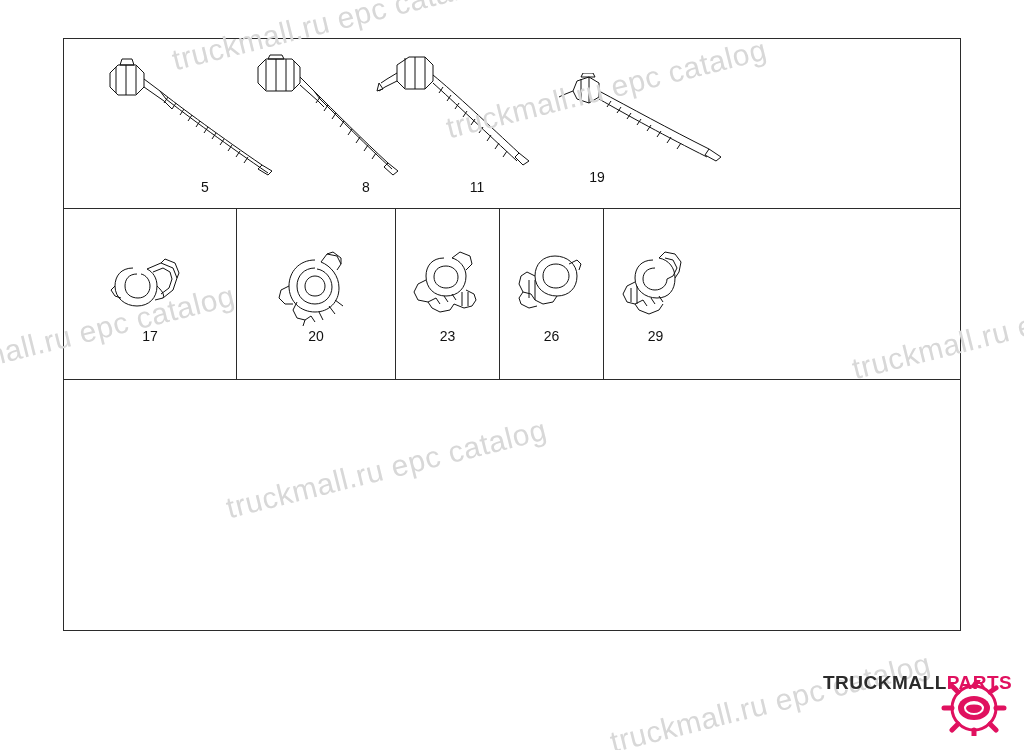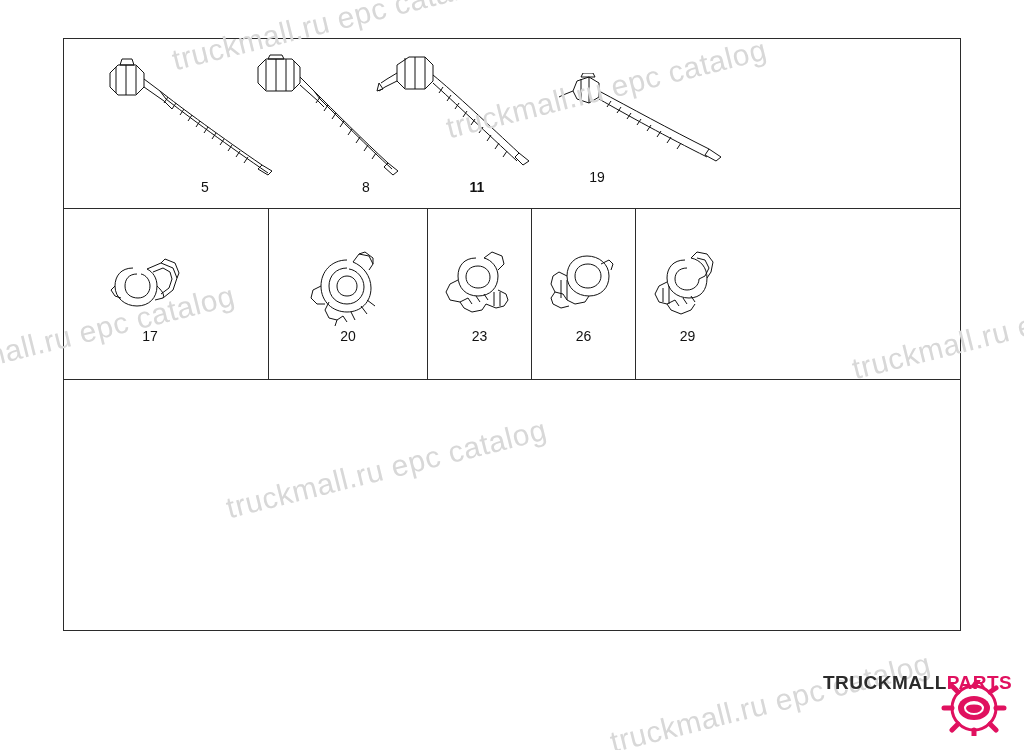--- a/index.html
+++ b/index.html
@@ -88,21 +88,20 @@
     height: 171px;
   }
   .clip-cell {
     position: absolute;
     top: 0;
     height: 171px;
     box-sizing: border-box;
   }
   .clip-cell + .clip-cell {
     border-left: 1px solid #2b2b2b;
-    margin-left: 32px;
   }
   .clip-art {
     position: absolute;
     left: 50%;
     top: 42px;
     transform: translateX(-50%);
   }
   .clip-label {
     position: absolute;
     left: 0;
@@ -208,21 +207,21 @@
           <path d="M58,5 L58,35 M68,4 L68,36 M78,4 L78,36"></path>
           <path d="M50,20 L40,26 L34,30"></path>
           <path d="M50,28 L38,34 L32,38"></path>
           <path d="M32,30 L36,36 L30,38 Z"></path>
           <path d="M86,22 C108,40 144,74 172,100"></path>
           <path d="M86,30 C106,48 142,82 170,108"></path>
           <path d="M172,100 L182,108 L176,112 L168,104 Z"></path>
           <path d="M96,34 L92,40 M104,42 L100,48 M112,50 L108,56 M120,58 L116,64 M128,66 L124,72 M136,74 L132,80 M144,82 L140,88 M152,90 L148,96 M160,98 L156,104"></path>
         </g>
       </svg>
-      <div class="tie-label" style="left:110px; top:140px;font-weight:bold;">11</div>
+      <div class="tie-label" style="left:110px; top:140px;">11</div>
     </div>
 
     <div class="tie-cell" style="left:495px; width:180px;">
       <svg class="tie-art" width="180" height="120" viewBox="0 0 180 120" style="top:34px;">
         <g fill="none" stroke="#111" stroke-width="1" stroke-linejoin="round">
           <path d="M18,8 L30,4 L40,10 L40,24 L30,30 L18,26 L14,18 Z"></path>
           <path d="M22,6 L22,28 M30,4 L30,30"></path>
           <path d="M24,0 L34,0 L36,4 L22,4 Z"></path>
           <path d="M14,18 L4,22 L0,24"></path>
           <path d="M40,18 C70,34 110,56 150,76"></path>

